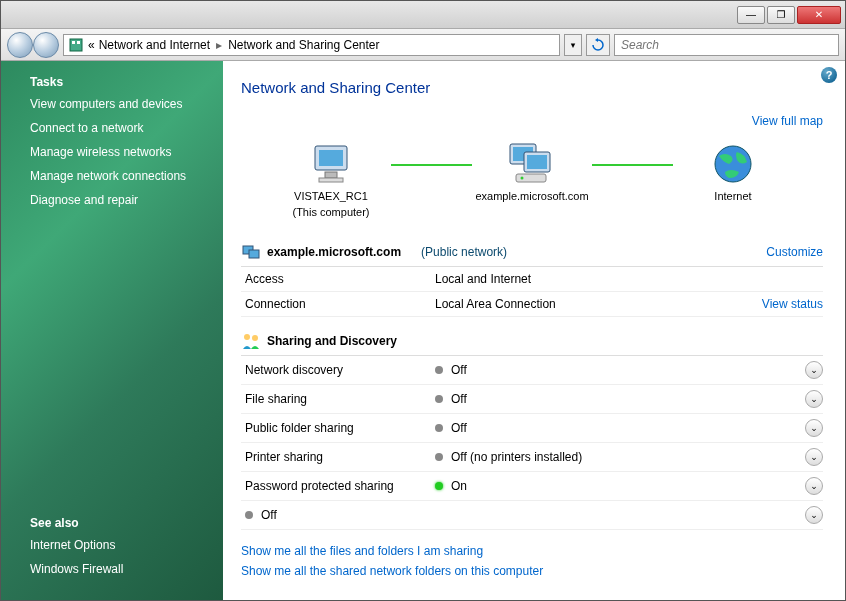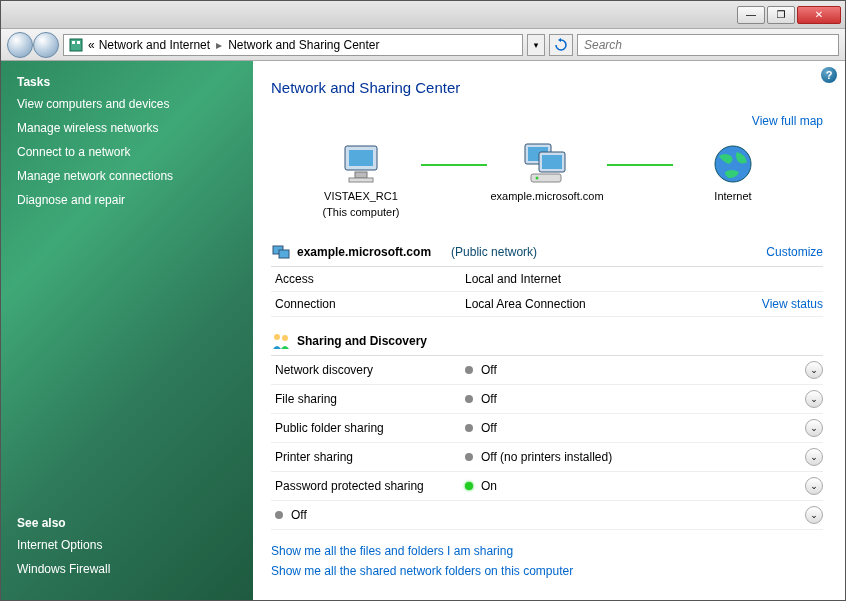--- a/index.html
+++ b/index.html
@@ -9,23 +9,23 @@
 .titlebar .btn { width:28px; height:18px; margin-left:2px; border:1px solid #888; border-radius:2px; background:linear-gradient(to bottom,#fafafa,#ddd); display:flex; align-items:center; justify-content:center; font-size:10px; cursor:pointer; }
 .titlebar .btn.close { width:44px; background:linear-gradient(to bottom,#e77,#c33); color:#fff; border-color:#a22; }
 .navbar { height:32px; background:linear-gradient(to bottom,#f4f4f4,#e0e0e0); display:flex; align-items:center; padding:0 6px; border-bottom:1px solid #aaa; gap:4px; }
 .navbtns { display:flex; gap:0; }
 .navbtn { width:26px; height:26px; border-radius:50%; background:radial-gradient(circle at 35% 30%,#fff,#b8cde0,#7a9bb8); border:1px solid #6a8aa8; cursor:pointer; }
 .addrbar { flex:1; height:22px; background:#fff; border:1px solid #999; display:flex; align-items:center; padding:0 4px; font-size:12px; gap:4px; }
 .addrbar .crumb { color:#000; cursor:pointer; }
 .addrbar .sep { color:#666; margin:0 2px; }
 .addrdrop { width:18px; height:22px; border:1px solid #999; background:#f0f0f0; display:flex; align-items:center; justify-content:center; cursor:pointer; font-size:9px; }
 .refresh { width:24px; height:22px; border:1px solid #999; background:#f0f0f0; display:flex; align-items:center; justify-content:center; cursor:pointer; }
-.searchbox { width:262px; height:22px; border:1px solid #999; background:#fff; font-size:12px; padding:0 6px; color:#888; font-style:italic; }
+.searchbox { width:225px; height:22px; border:1px solid #999; background:#fff; font-size:12px; padding:0 6px; color:#888; font-style:italic; }
 .body { flex:1; display:flex; overflow:hidden; }
-.sidebar { width:252px; background:linear-gradient(135deg,#2d8a5f 0%,#3fa877 30%,#2e7a5a 60%,#1e5a3f 100%); color:#fff; padding:14px 16px; display:flex; flex-direction:column; font-size:12px; }
+.sidebar { width:222px; background:linear-gradient(135deg,#2d8a5f 0%,#3fa877 30%,#2e7a5a 60%,#1e5a3f 100%); color:#fff; padding:14px 29px; display:flex; flex-direction:column; font-size:12px; }
 .sidebar .heading { font-weight:bold; margin-bottom:8px; }
 .sidebar .link { margin-bottom:10px; cursor:pointer; }
 .sidebar .spacer { flex:1; }
 .content { flex:1; background:#fff; padding:10px 22px 10px 18px; overflow:auto; font-size:12px; color:#000; position:relative; }
 .helpicon { position:absolute; top:6px; right:8px; width:16px; height:16px; border-radius:50%; background:radial-gradient(circle at 35% 30%,#6ac,#058); color:#fff; font-size:11px; font-weight:bold; display:flex; align-items:center; justify-content:center; cursor:pointer; }
 h1.pagetitle { color:#003399; font-size:15px; font-weight:normal; margin:8px 0 18px 0; }
 .maplink { text-align:right; margin-bottom:14px; }
 .bluelink { color:#0066cc; cursor:pointer; }
 .maprow { display:flex; align-items:center; justify-content:space-around; padding:0 20px 10px 20px; }
 .mapnode { display:flex; flex-direction:column; align-items:center; width:140px; text-align:left; }
@@ -82,22 +82,22 @@
         </svg>
     </div>
     <input class="searchbox" placeholder="Search" style="">
   </div>
 
   <div class="body">
 
     <div class="sidebar">
       <div class="heading">Tasks</div>
       <div class="link">View computers and devices</div>
+      <div class="link">Connect to a network</div>
       <div class="link">Manage wireless networks</div>
-      <div class="link">Connect to a network</div>
       <div class="link">Manage network connections</div>
       <div class="link">Diagnose and repair</div>
       <div class="spacer"></div>
       <div class="heading">See also</div>
       <div class="link">Internet Options</div>
       <div class="link">Windows Firewall</div>
     </div>
 
     <div class="content">
       <div class="helpicon">?</div>

